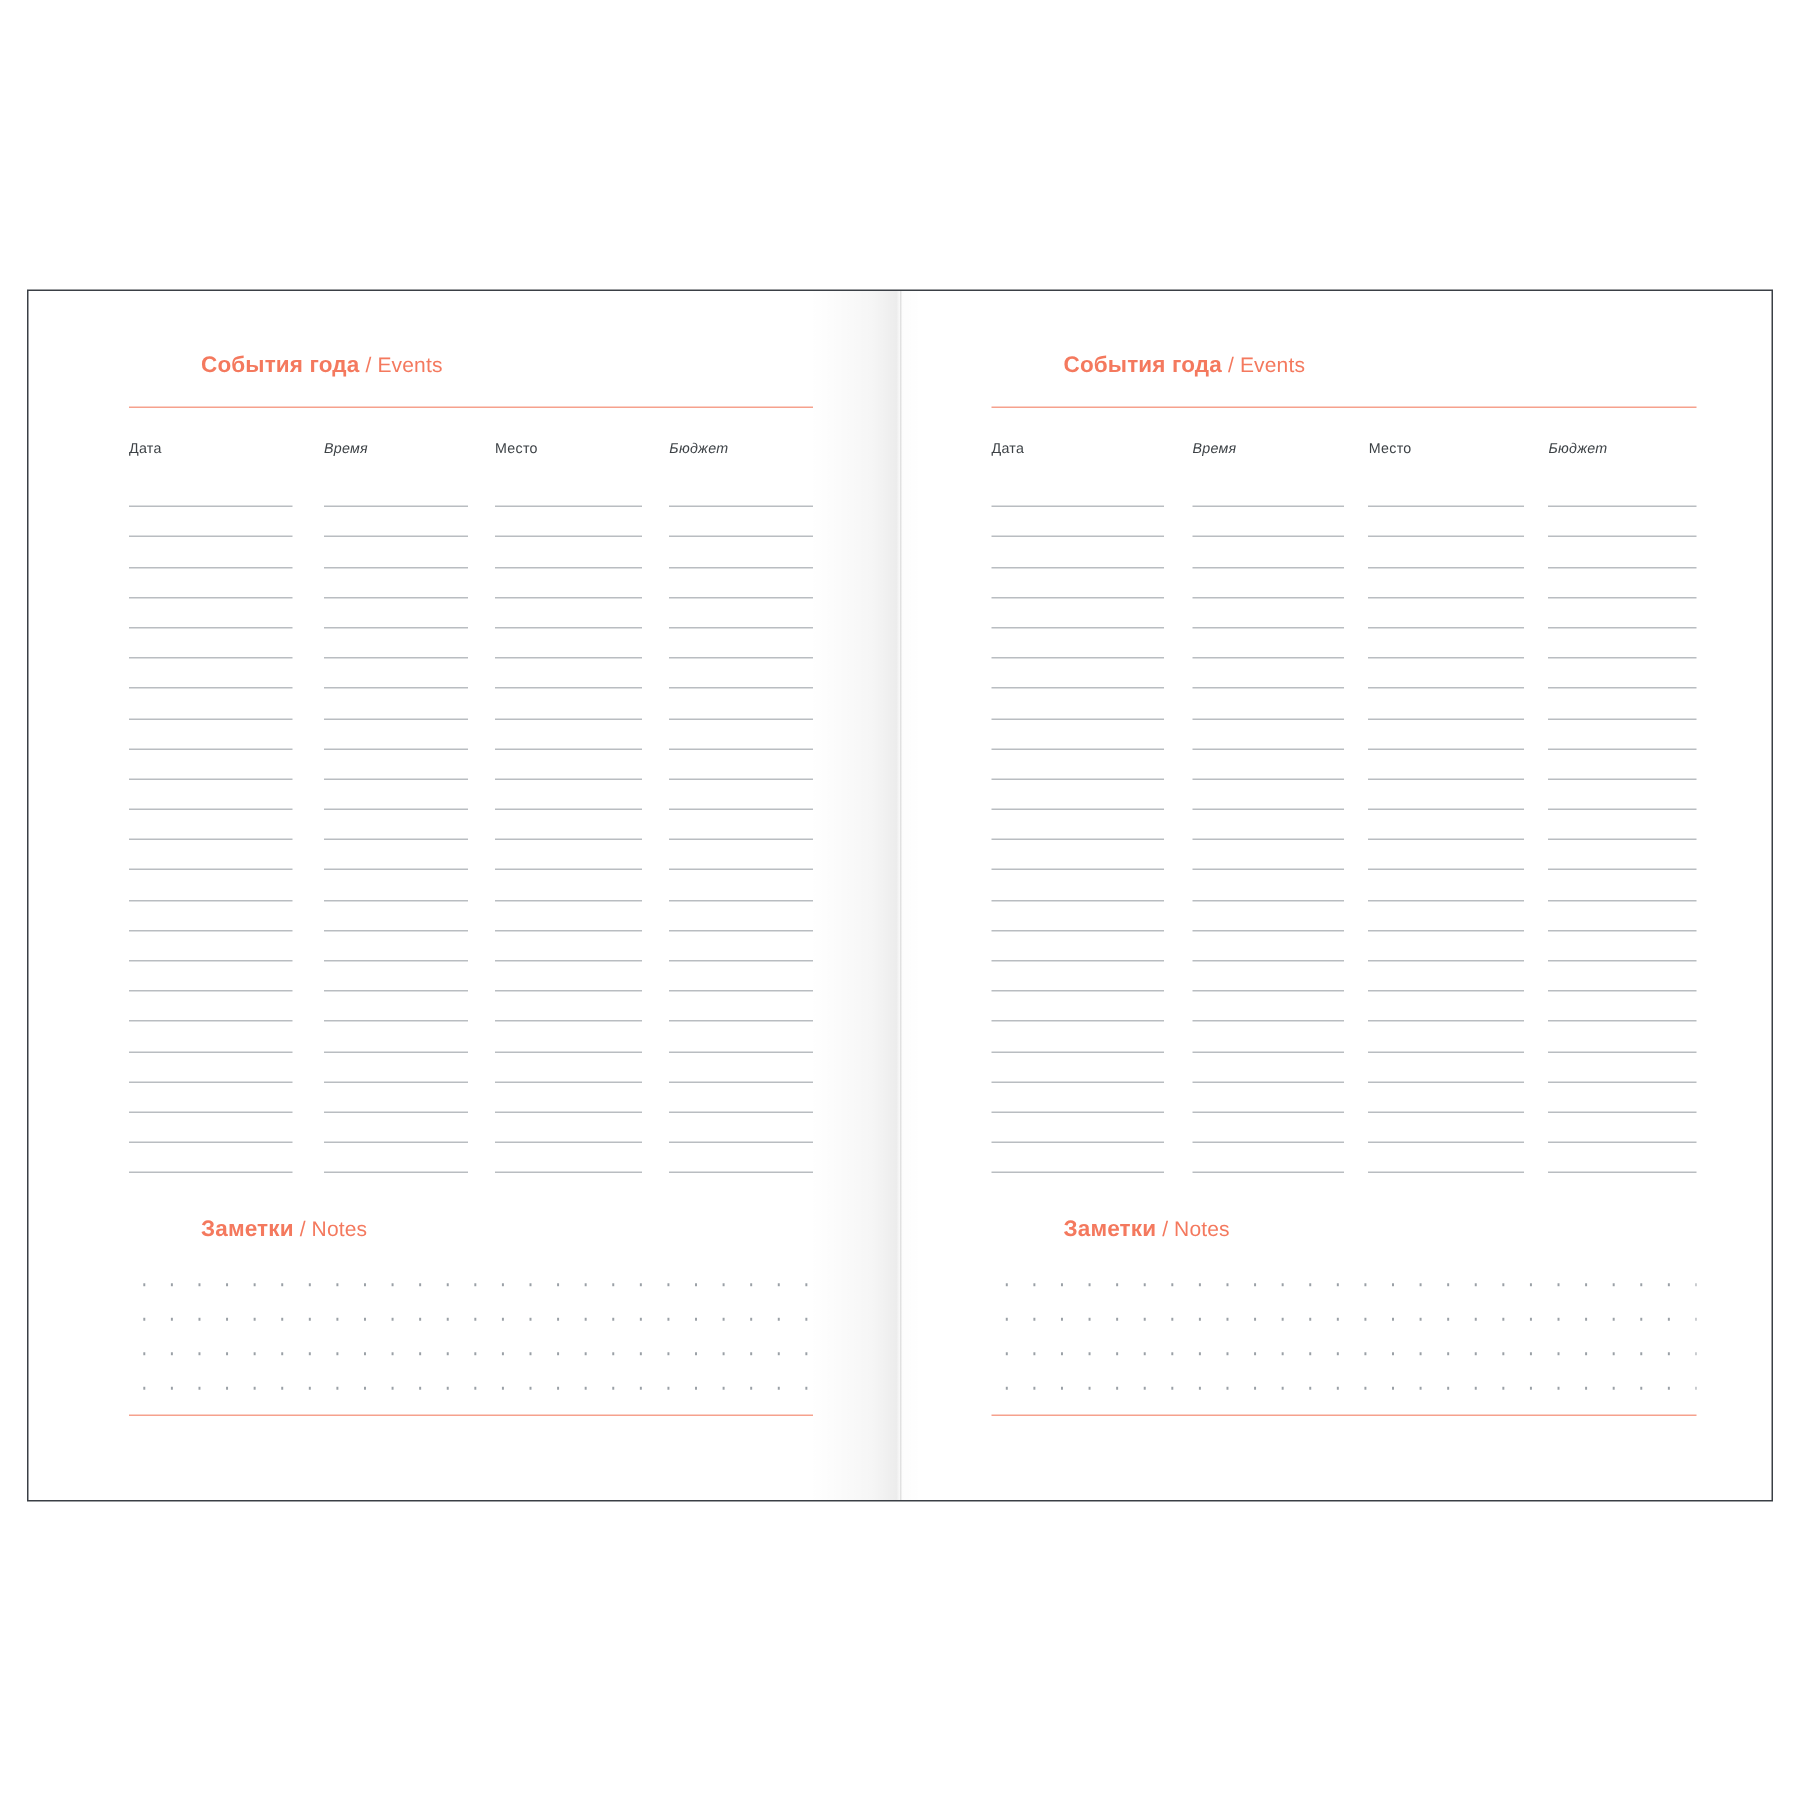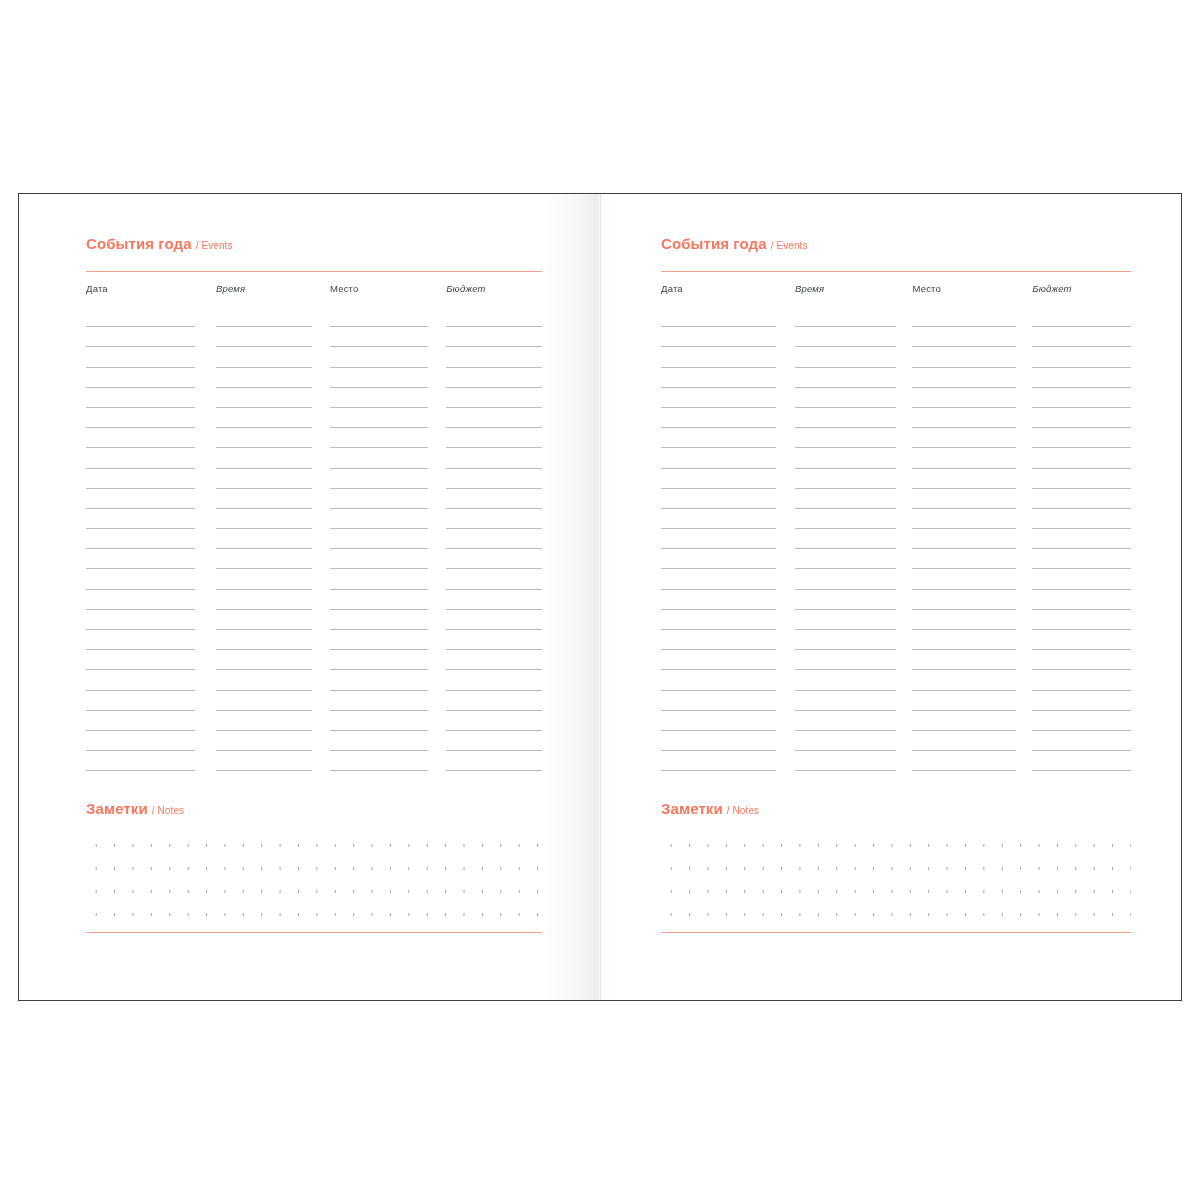--- a/index.html
+++ b/index.html
@@ -67,44 +67,45 @@
     background: rgba(0,0,0,0.10);
     pointer-events: none;
   }
 
   
   .section-head {
     display: flex;
     align-items: baseline;
     gap: 4px;
     line-height: 1;
+    margin-left: 48px;
   }
   .head-ru {
     font-size: 15px;
     font-weight: bold;
     color: #f4795e;
     letter-spacing: 0.1px;
   }
   .head-en {
-    font-size: 10px;
+    font-size: 14px;
     font-weight: normal;
     color: #f4795e;
     letter-spacing: 0.1px;
   }
 
   .rule-accent {
     height: 1px;
     background: #f6a18d;
     margin-top: 20px;
   }
 
   
   .col-heads {
     display: flex;
-    margin-top: 11px;
+    margin-top: 22px;
   }
   .col-heads > div {
     font-size: 9.5px;
     color: #3d4246;
     letter-spacing: 0.2px;
   }
   .col-0 { width: 28.5%; }
   .col-1 { width: 25%; font-style: italic; }
   .col-2 { width: 25.5%; }
   .col-3 { width: 21%; font-style: italic; }

